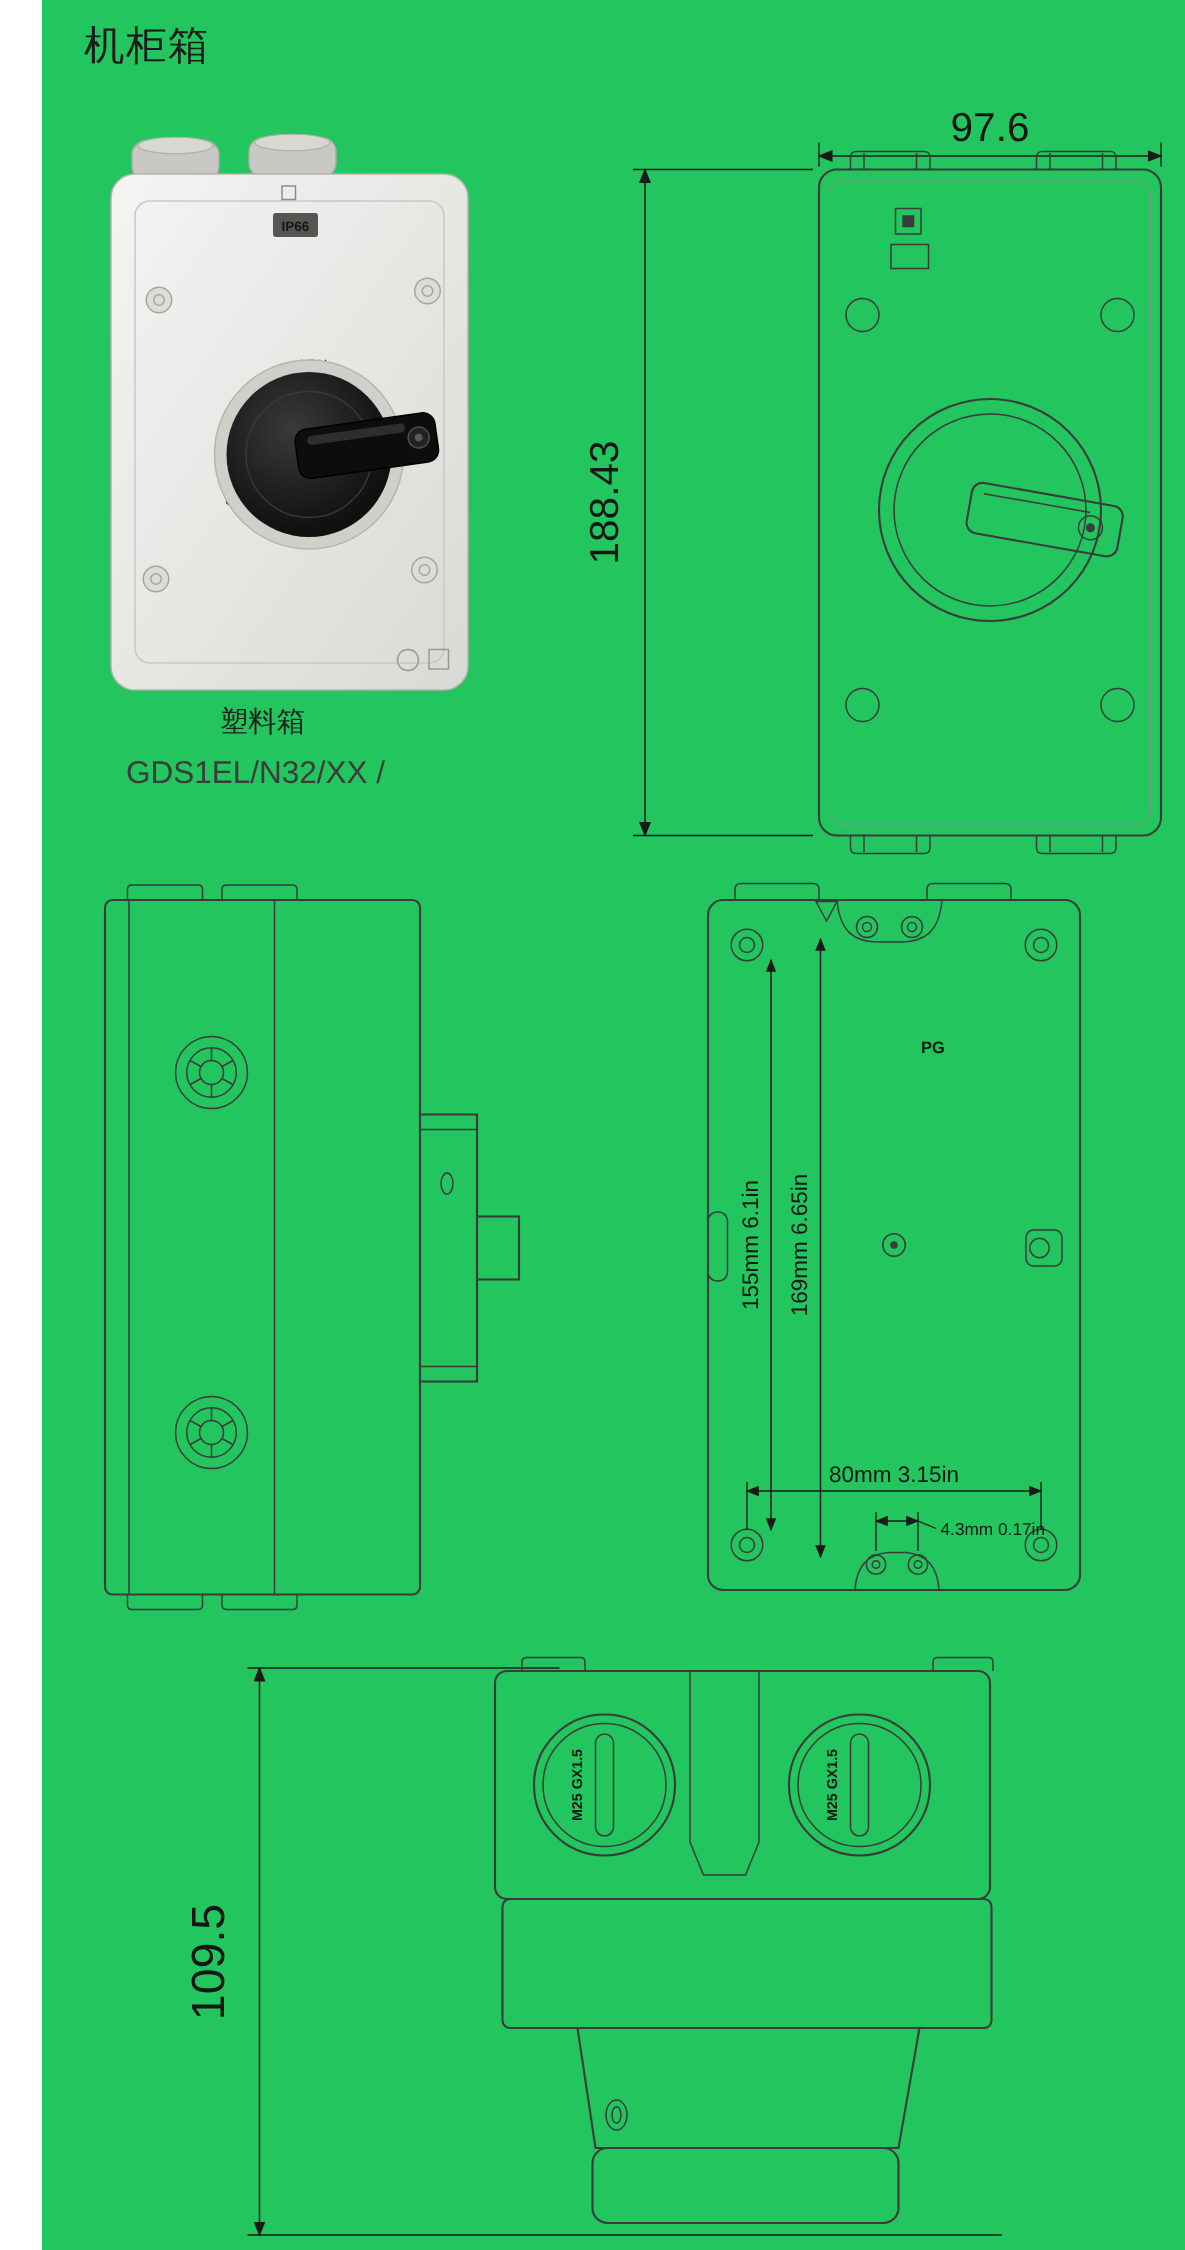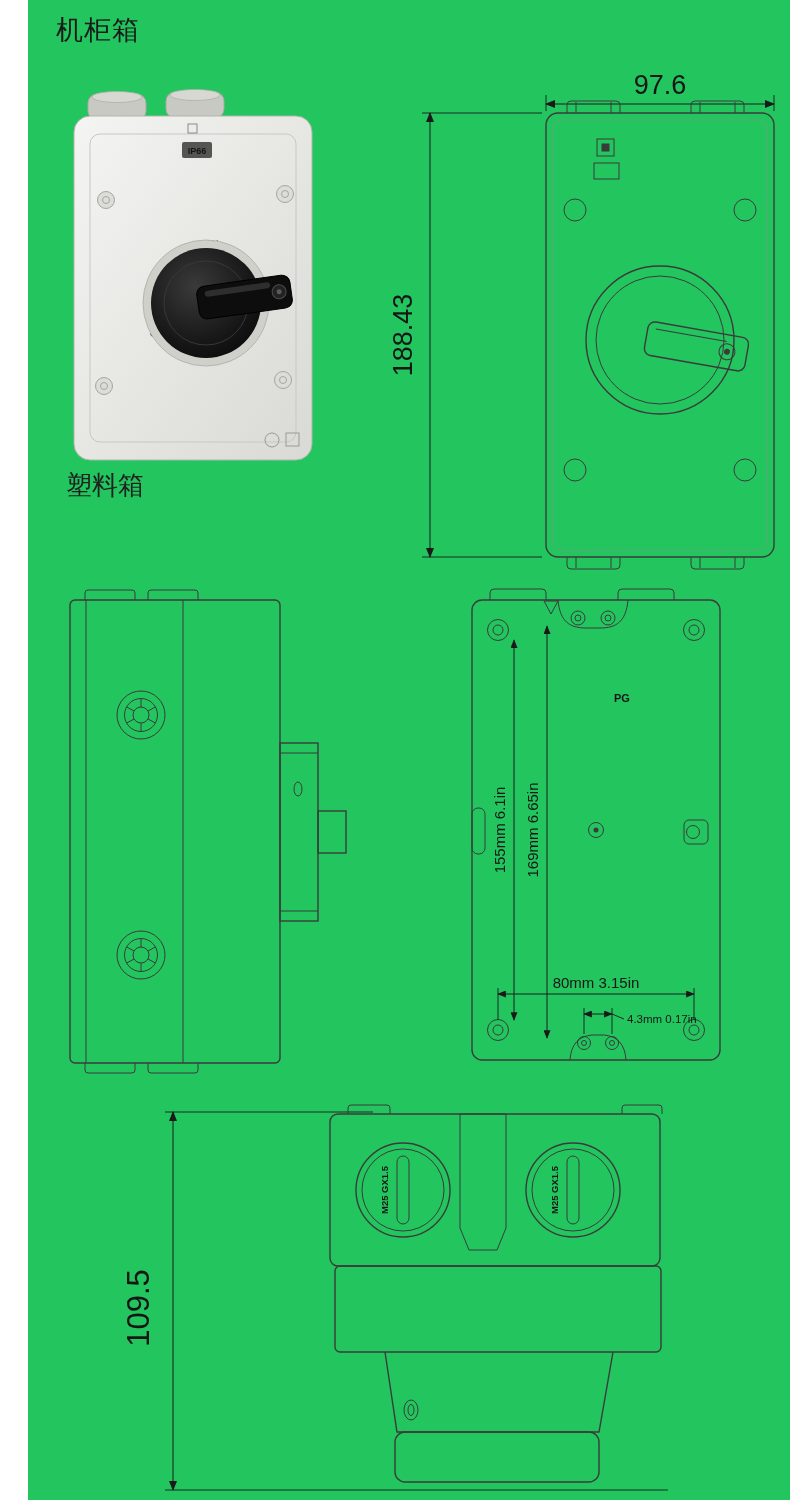--- a/index.html
+++ b/index.html
@@ -1,21 +1,21 @@
 <!DOCTYPE html>
 <html><head>
 <meta charset="utf-8">
 <style>
   * { margin:0; padding:0; box-sizing:border-box; }
   html,body { background:#ffffff; }
   body { width:790px; height:1500px; font-family:"Liberation Sans","DejaVu Sans",sans-serif; }
   .page { position:relative; width:790px; height:1500px; background:#22c55e; overflow:hidden;margin-left:28px; }
   .abs { position:absolute; }
   .title { left:28px; top:12px; font-size:27px; font-weight:500; color:#1a1a1a; letter-spacing:1px; }
-  .caption { left:38px; top:468px; width:218px; text-align:left; font-size:26px; color:#1f1f1f; }
+  .caption { left:38px; top:468px; width:218px; text-align:center; font-size:19px; color:#1f1f1f; }
   .models { left:56px; top:502px; font-size:21px; color:#3c3c3c; line-height:1.32; }
   svg { display:block; overflow:visible; }
   svg text { font-family:"Liberation Sans","DejaVu Sans",sans-serif; fill:#161616; }
   .ln  { stroke:#3b3b3b; stroke-width:1.4; fill:none; }
   .ln2 { stroke:#3b3b3b; stroke-width:1; fill:none; }
   .thin{ stroke:#909090; stroke-width:0.6; fill:none; }
   .dim { stroke:#1c1c1c; stroke-width:1; fill:none; }
   .ext { stroke:#1c1c1c; stroke-width:0.9; fill:none; }
 </style>
 </head>
@@ -80,20 +80,21 @@
       </g>
     </g>
     <g>
       <circle cx="206" cy="352" r="7" fill="none" stroke="#9a9a95"></circle>
       <rect x="220" y="345" width="13" height="13" fill="none" stroke="#9a9a95"></rect>
     </g>
   </svg>
 
   <div class="abs caption">塑料箱</div>
   <div class="abs models">
+    <div>GDS1EL/N32/XX  /</div>
   </div>
 
   <svg class="abs" style="left:368px; top:68px;" width="412" height="502" viewBox="0 0 412 502">
     <defs>
       <marker id="fvA" viewBox="0 0 10 8" refX="9" refY="4" markerWidth="10" markerHeight="8" orient="auto-start-reverse">
         <path d="M0,0 L10,4 L0,8 Z" fill="#1a1a1a"></path>
       </marker>
     </defs>
 
     <g>

